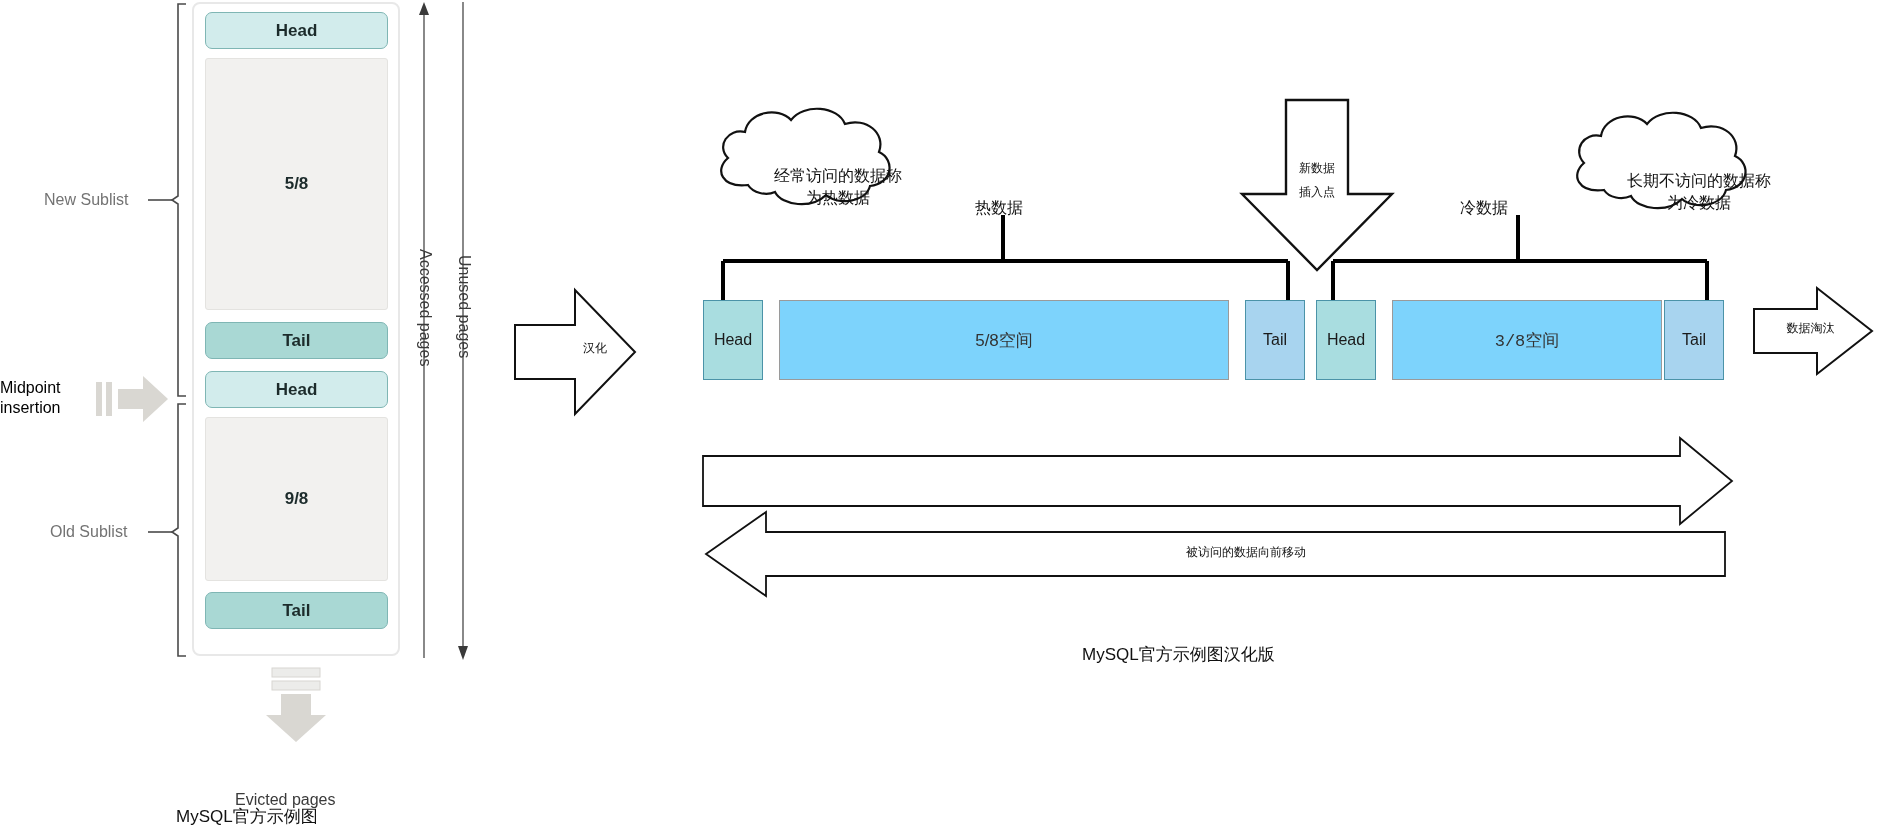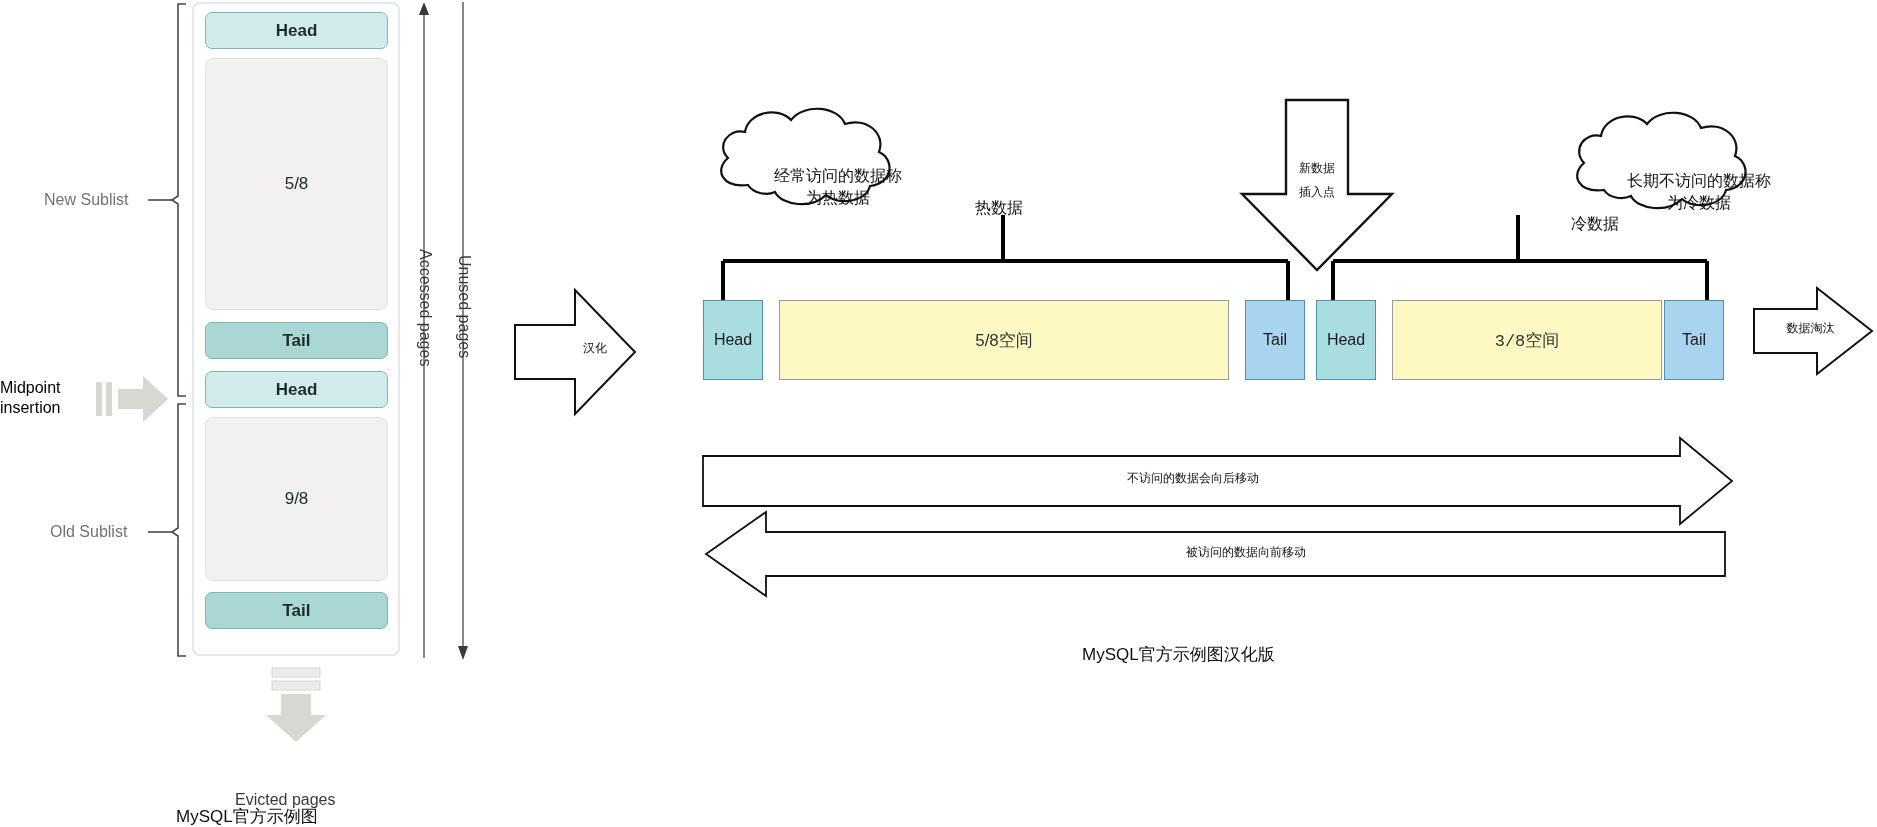--- a/index.html
+++ b/index.html
@@ -21,23 +21,23 @@
     position:absolute;left:205px;width:183px;height:37px;
     border:1px solid #7fb6b4;border-radius:7px;
     display:flex;align-items:center;justify-content:center;
     font-size:17px;font-weight:bold;color:#1c2b2b;
     box-sizing:border-box;
   }
   .hl-head{background:#d2ecec;}
   .hl-tail{background:#a9d8d4;}
   .frac-box{
     position:absolute;left:205px;width:183px;
-    background:#f2f1ef;border:1px solid #e4e3e0;border-radius:8px;
+    background:#f2f1ef;border:1px solid #e4e3e0;border-radius:3px;
     display:flex;align-items:center;justify-content:center;
-    font-size:17px;font-weight:normal;color:#1c2b2b;
+    font-size:17px;font-weight:bold;color:#1c2b2b;
     box-sizing:border-box;
   }
 
   .brace-label{
     position:absolute;font-size:16px;color:#737373;white-space:nowrap;
   }
   .axis-label{
     position:absolute;font-size:16px;color:#3a3a3a;white-space:nowrap;
     writing-mode:vertical-rl;
   }
@@ -56,21 +56,21 @@
   #right-figure{position:absolute;left:0;top:0;width:1877px;height:827px;}
 
   .seg-box{
     position:absolute;box-sizing:border-box;
     display:flex;align-items:center;justify-content:center;
     font-size:16px;color:#1a1a1a;
   }
   .seg-head{background:#a9dde0;border:1px solid #4b93a8;}
   .seg-tail{background:#a8d4ef;border:1px solid #4b93a8;}
   .seg-space{
-    background:#fef9c3;border:1px solid #9a9a9a;
+    background:#7dd3fc;border:1px solid #9a9a9a;
     font-size:17px;color:#333;
   }
 
   .cn-label{
     position:absolute;font-size:16px;color:#111;white-space:nowrap;
   }
   .arrow-text{
     position:absolute;font-size:12px;color:#111;white-space:nowrap;
     text-align:center;
   }
@@ -228,21 +228,20 @@
 
   <div class="cloud-text" style="left:748px;top:165px;width:180px;">经常访问的数据称
 为热数据</div>
   <div class="cloud-text" style="left:1604px;top:170px;width:190px;">长期不访问的数据称
 为冷数据</div>
 
   <div class="arrow-text" style="left:1277px;top:160px;width:80px;">新数据</div>
   <div class="arrow-text" style="left:1277px;top:184px;width:80px;">插入点</div>
 
   <div class="cn-label" style="left:975px;top:198px;">热数据</div>
-  <div class="cn-label" style="left:1571px;top:198px;margin-top:16px;">冷数据</div>
+  <div class="cn-label" style="left:1460px;top:198px;">冷数据</div>
 
   <div class="arrow-text" style="left:1758px;top:320px;width:105px;">数据淘汰</div>
 
-  <div class="arrow-text" style="left:703px;top:470px;width:980px;">不访问的数据会向后移动</div>
   <div class="arrow-text" style="left:766px;top:544px;width:960px;">被访问的数据向前移动</div>
 
   <div class="caption" style="left:1082px;top:643px;">MySQL官方示例图汉化版</div>
 </div>
 
 </body></html>

